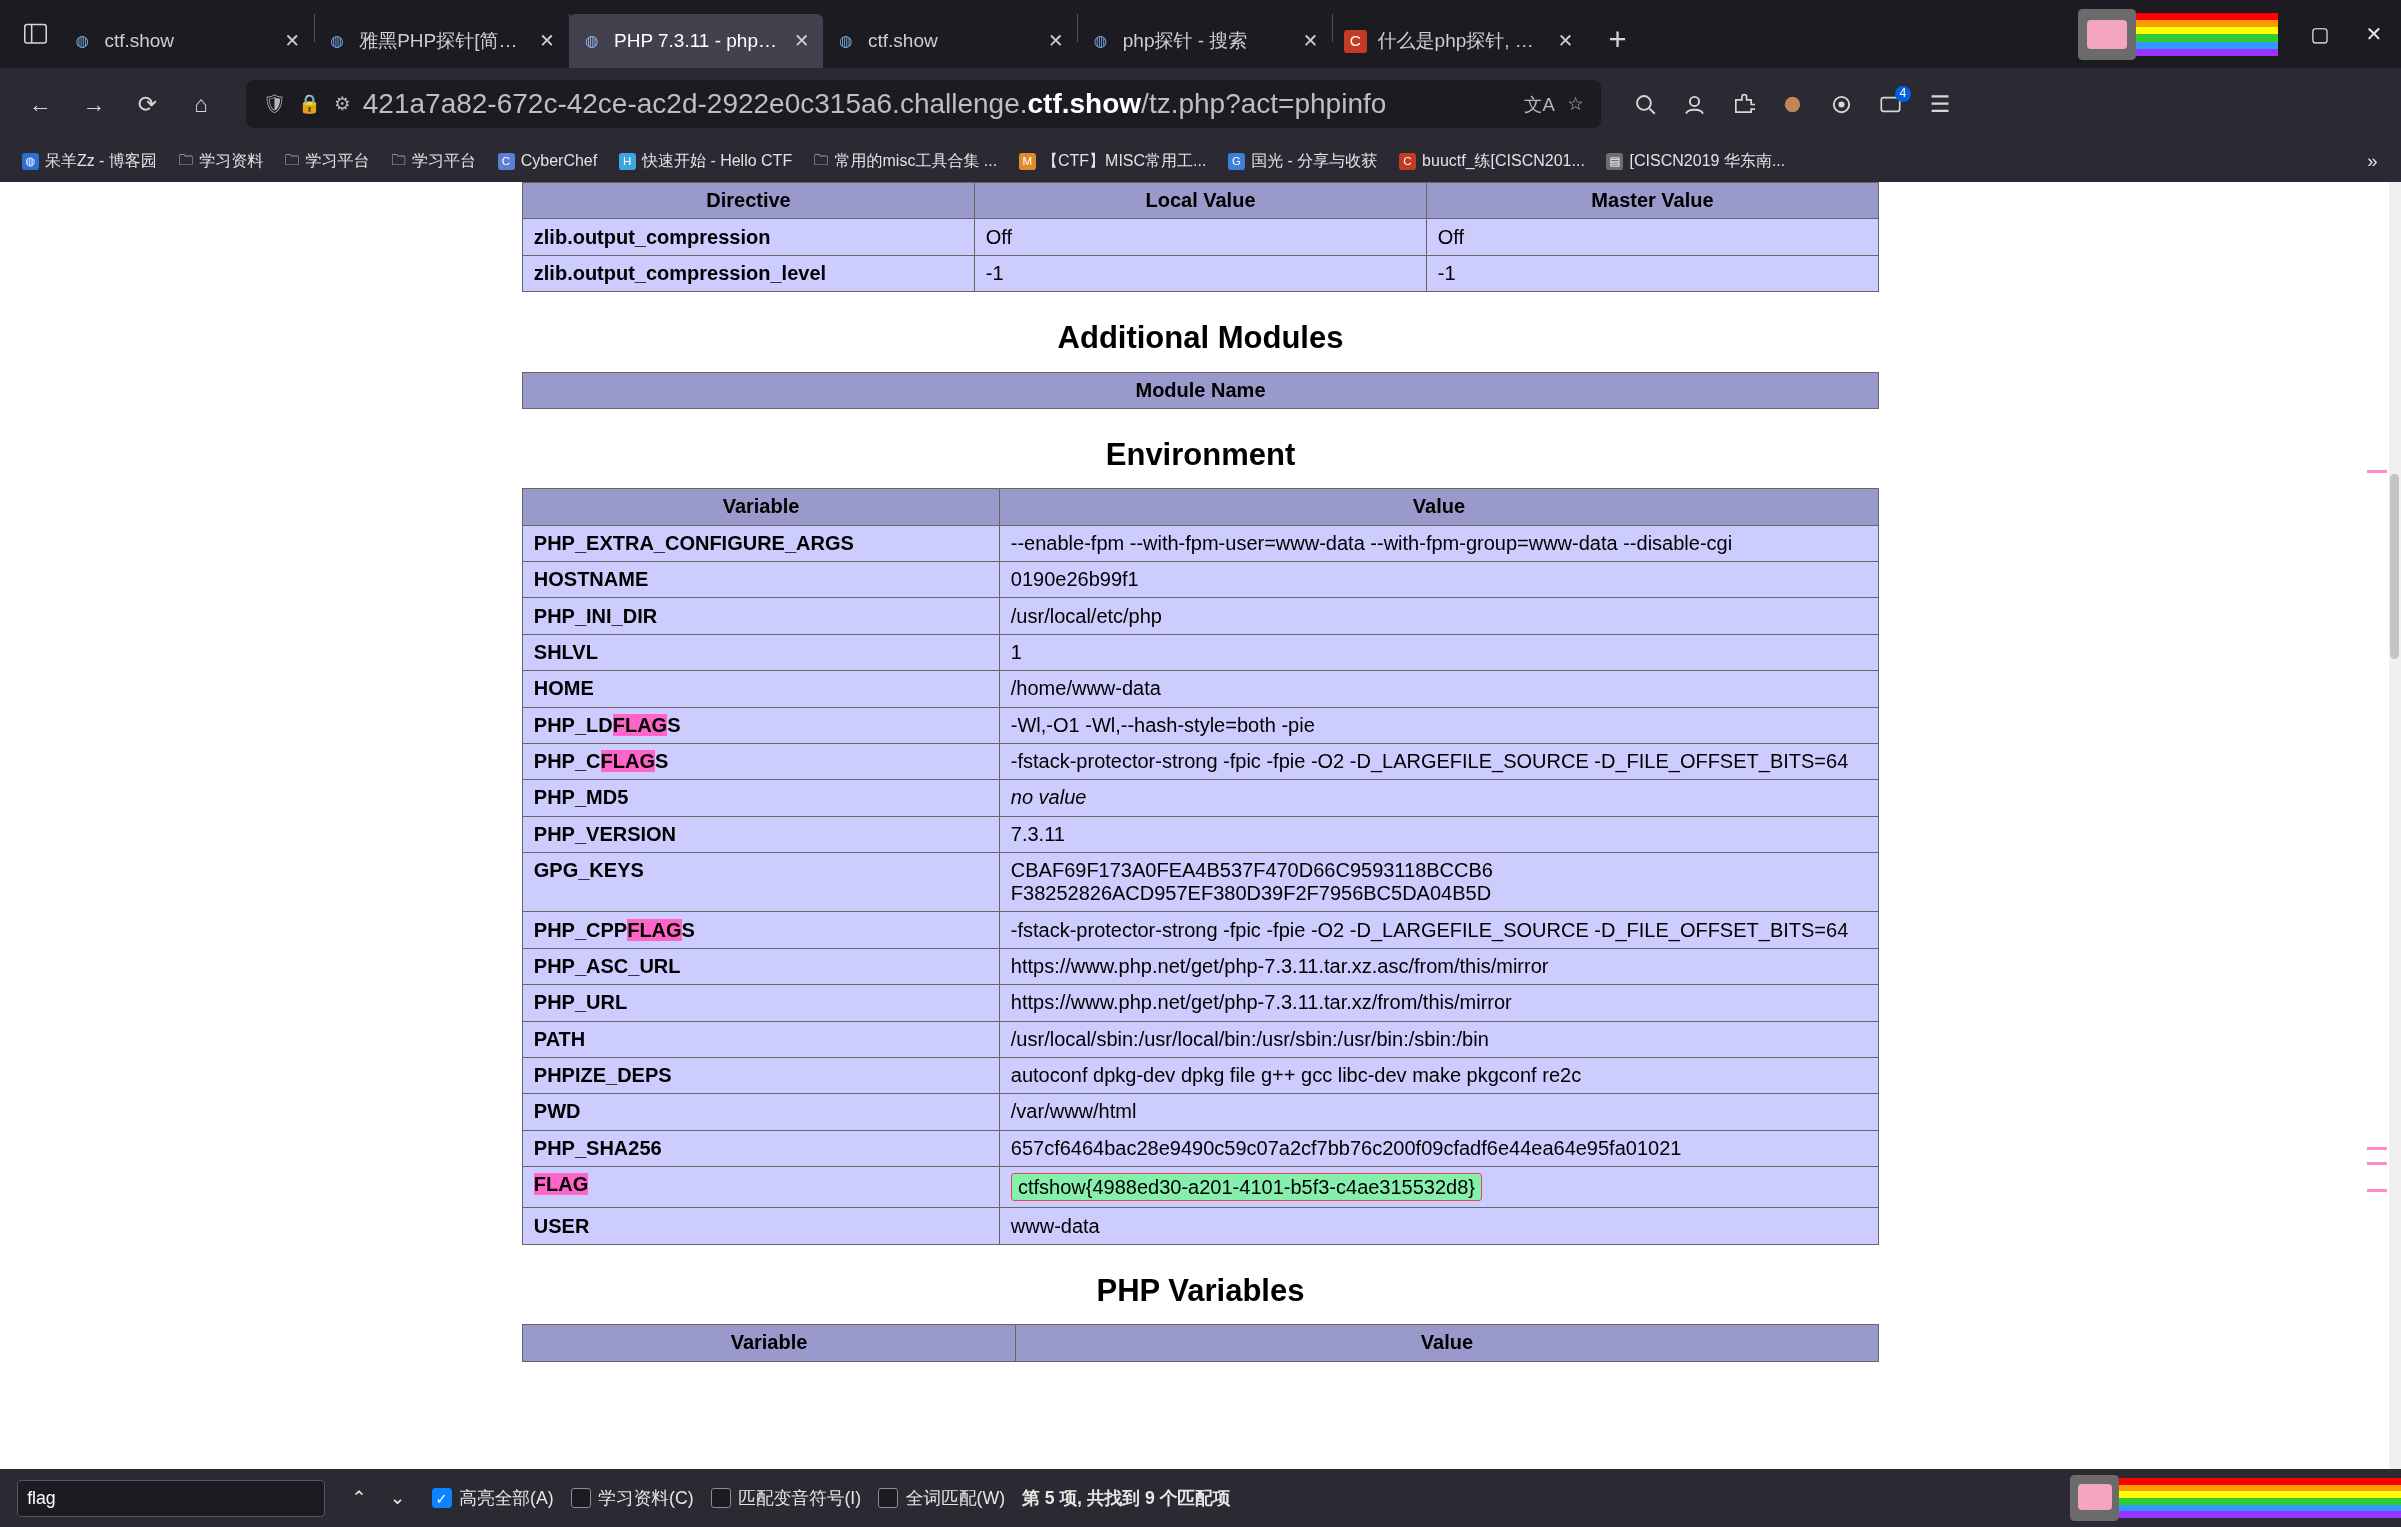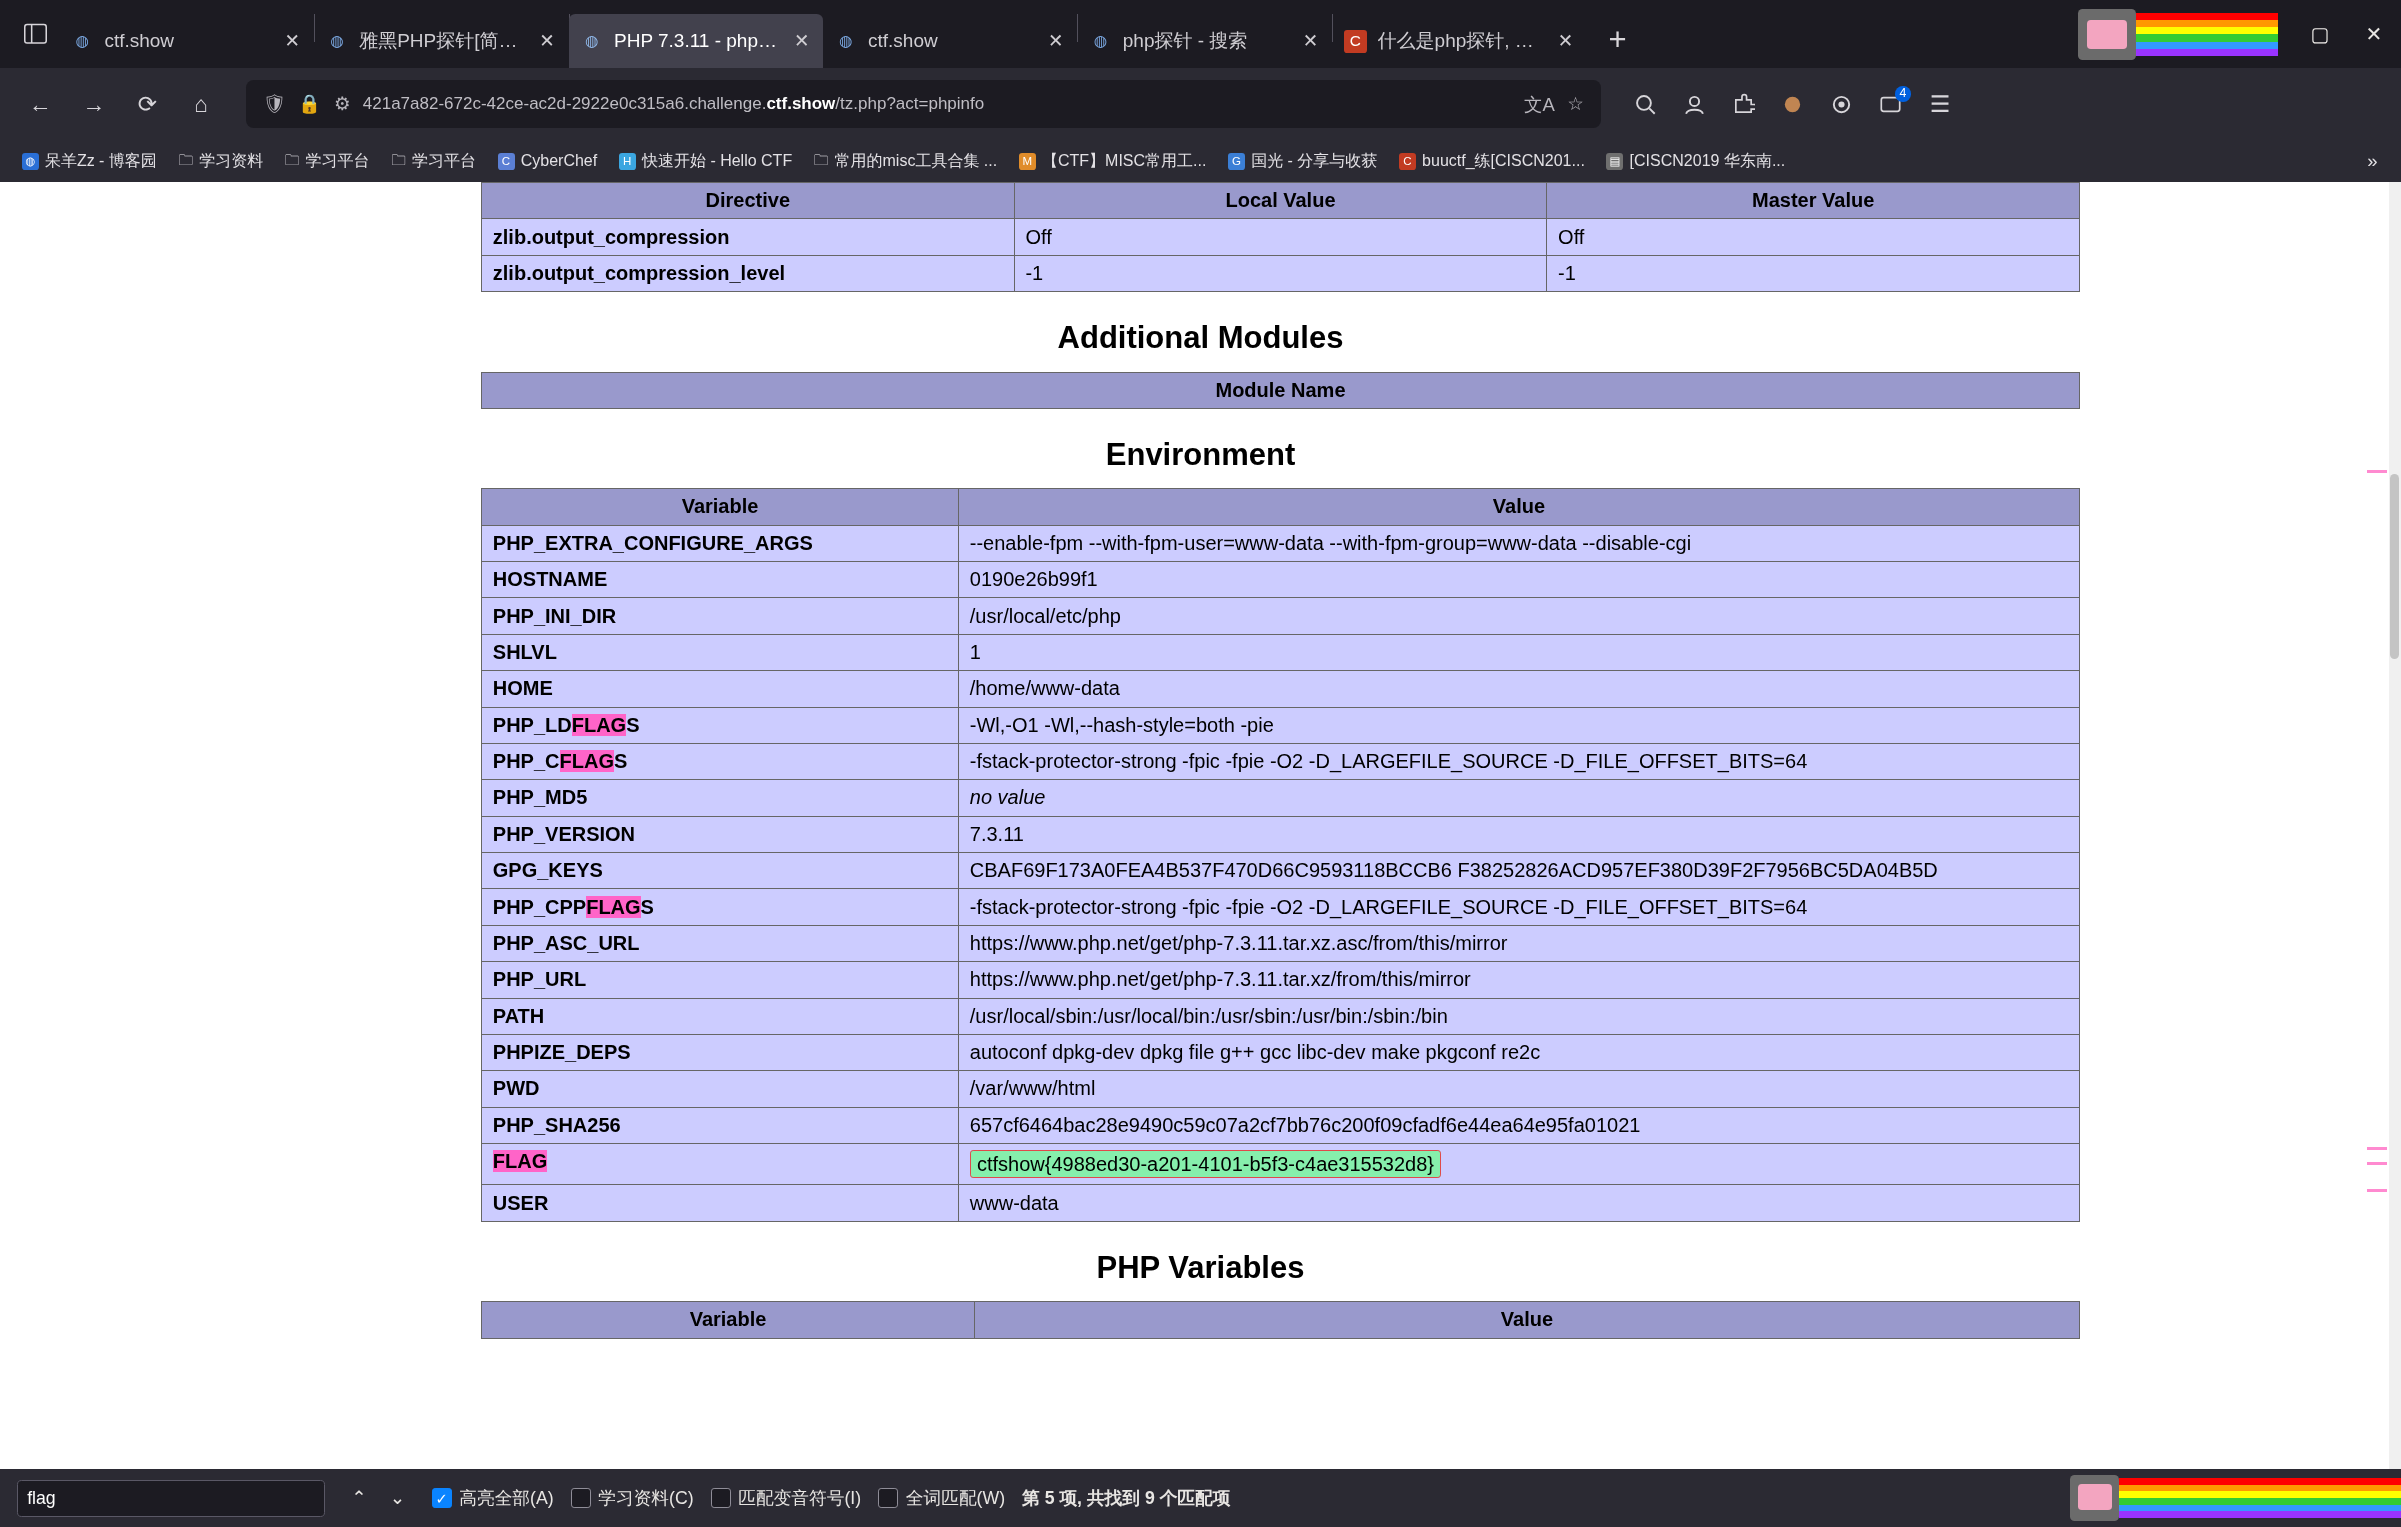--- a/index.html
+++ b/index.html
@@ -183,21 +183,21 @@
     font-size: 18.5px;
     color: #b8b6bd;
     flex: 0 0 auto;
   }
   .urlbar .url-text {
     flex: 1 1 auto;
     white-space: nowrap;
     overflow: hidden;
     text-overflow: ellipsis;
     color: #bfbdc4;
-    font-size: 17px;
+    font-size: 28px;
   }
   .urlbar .url-text .host { color: #ffffff; font-weight: bold; }
   .urlbar .url-text .dim { color: #bfbdc4; }
   .nav-right {
     display: flex; align-items: center; gap: 3.1px;
     flex: 0 0 auto;
   }
   .badge-count {
     position: relative;
   }
@@ -260,21 +260,21 @@
     background: #ffffff;
     overflow: hidden;
   }
   .content {
     width: 1439px;
     margin: 0 auto;
     padding-top: 0;
     font-family: "Liberation Sans", sans-serif;
   }
   table.info {
-    width: 1599px;
+    width: 1357px;
     border-collapse: collapse;
     margin: 0 auto;
     table-layout: fixed;
     border-radius: 23px;
   }
   table.info td, table.info th {
     border: 0.8px solid #666;
     padding: 6.2px 10.8px;
     font-size: 20px;
     vertical-align: top;

